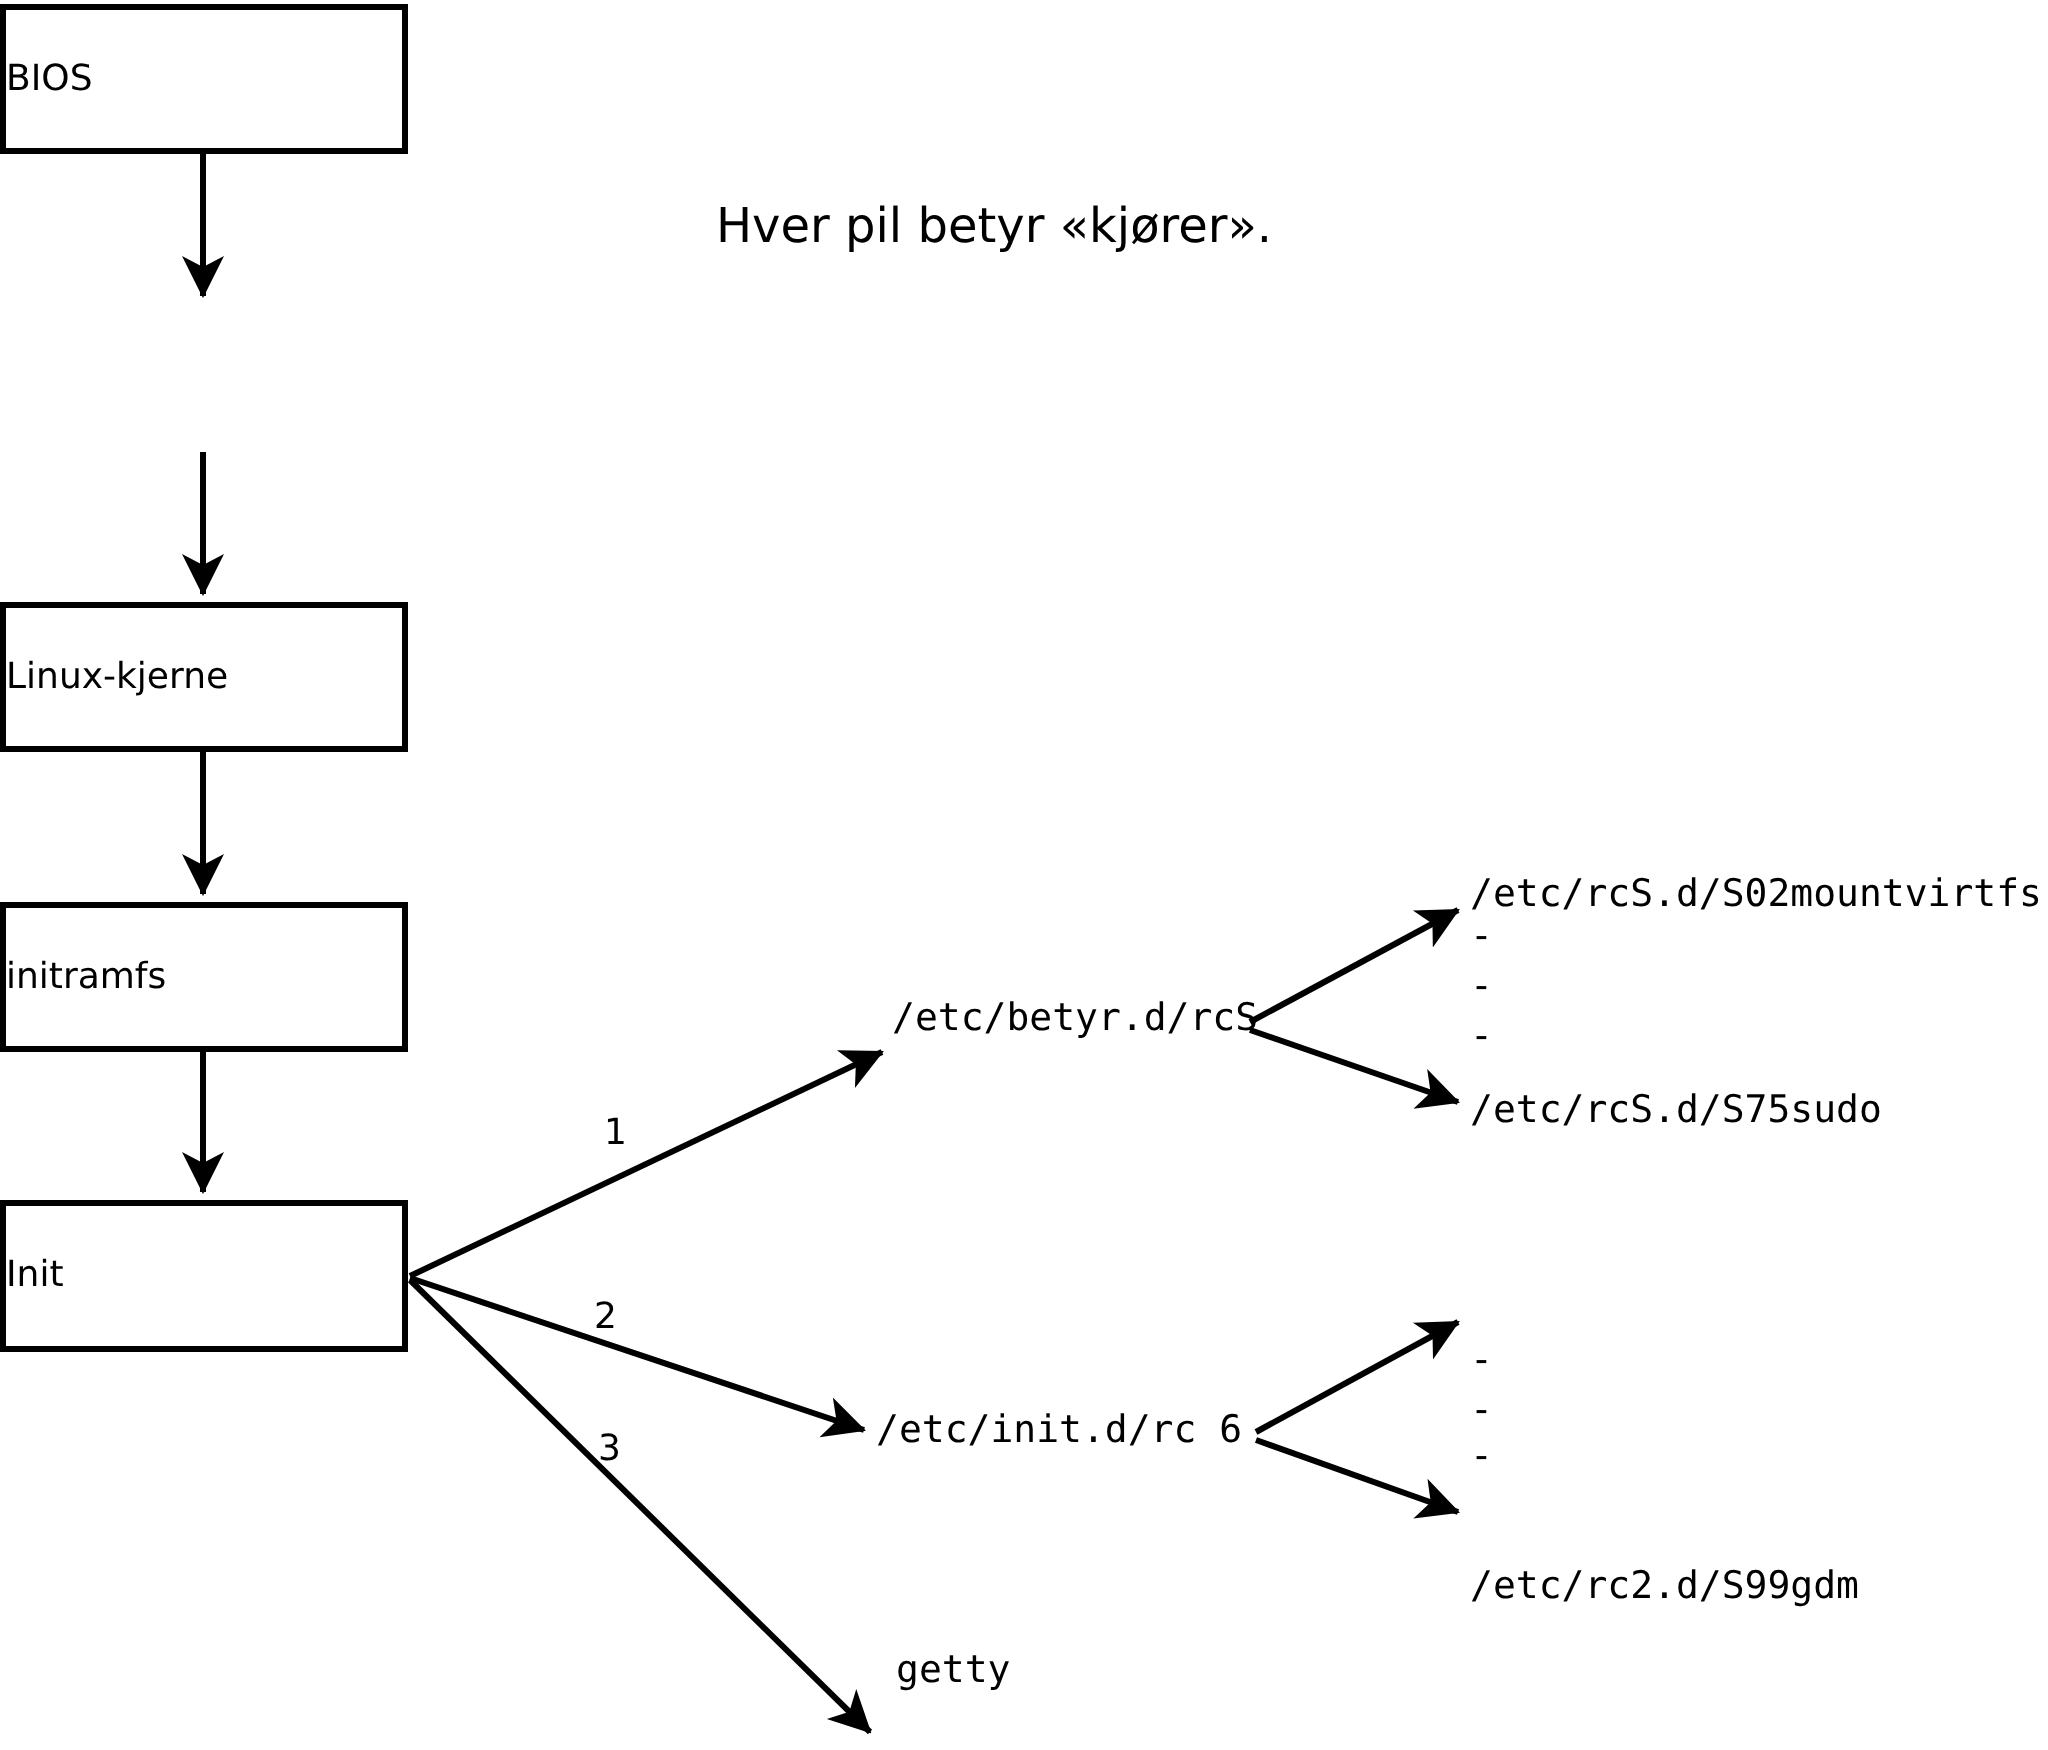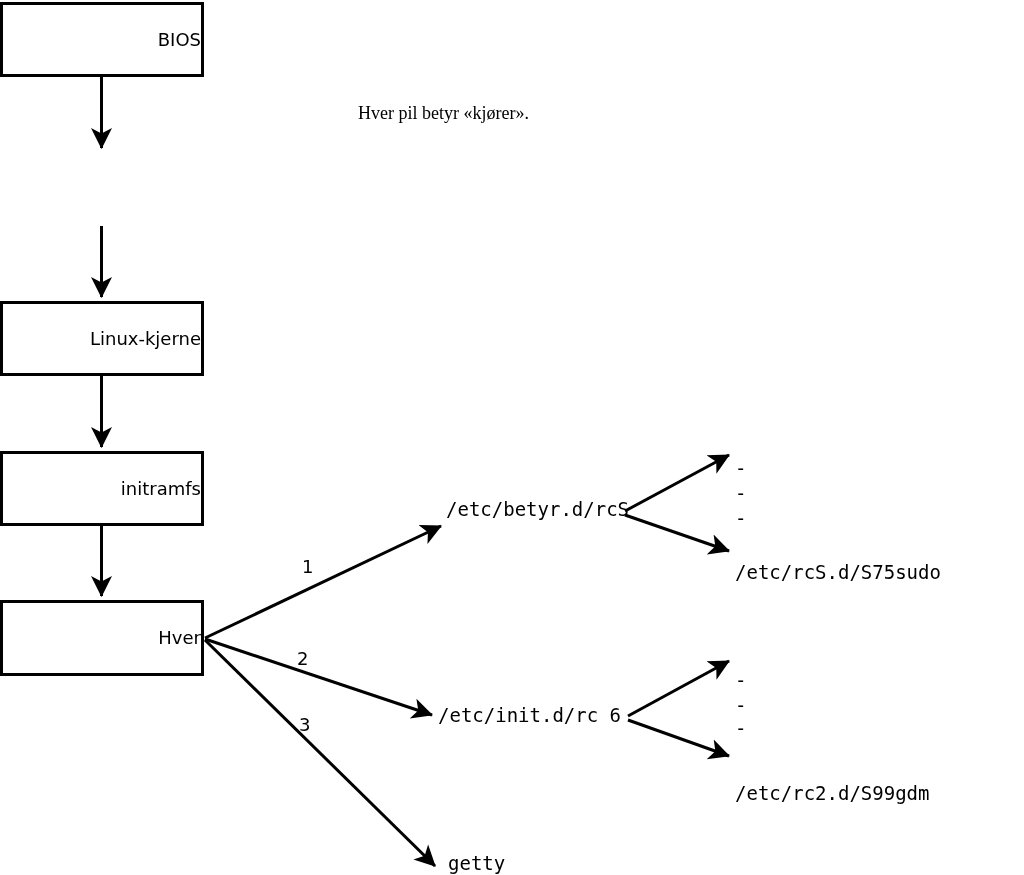--- a/index.html
+++ b/index.html
@@ -4,24 +4,24 @@
 <style>
   html,body{margin:0;padding:0;background:#ffffff;}
   .canvas{
     position:relative;width:1024px;height:875px;background:#ffffff;
     font-family:"DejaVu Sans","Liberation Sans",sans-serif;color:#000000;overflow:hidden;
   }
   .arrows{position:absolute;left:0;top:0;width:1024px;height:875px;}
   .box{
     position:absolute;left:0;width:204px;height:75px;
     border:3px solid #000000;box-sizing:border-box;background:#ffffff;
-    display:flex;align-items:center;justify-content:flex-end;
+    display:flex;align-items:center;justify-content:flex-start;
     font-size:18px;line-height:18px;
   }
-  .note{position:absolute;left:358px;top:104px;font-size:18px;line-height:18px;white-space:pre;font-family:Liberation Serif, serif;}
+  .note{position:absolute;left:358px;top:104px;font-size:24px;line-height:18px;white-space:pre;}
   .num{position:absolute;font-size:18px;line-height:18px;}
   .mono{
     position:absolute;font-family:"DejaVu Sans Mono","Liberation Mono",monospace;
     font-size:19px;line-height:19px;white-space:pre;
   }
 </style>
 </head>
 <body>
 
 <div class="canvas">
@@ -52,36 +52,37 @@
   <div class="box" style="top:2px">
     <span>BIOS</span>
   </div>
   <div class="box" style="top:301px">
     <span>Linux-kjerne</span>
   </div>
   <div class="box" style="top:451px">
     <span>initramfs</span>
   </div>
   <div class="box" style="top:600px;height:76px">
-    <span>Hver</span>
+    <span>Init</span>
   </div>
 
   <span class="note">Hver pil betyr «kjører».</span>
 
   <span class="num" style="left:302px;top:558px">1</span>
   <span class="num" style="left:297px;top:650px">2</span>
   <span class="num" style="left:299px;top:716px">3</span>
 
   <span class="mono" style="left:446px;top:500px">/etc/betyr.d/rcS</span>
   <span class="mono" style="left:438px;top:706px">/etc/init.d/rc 6</span>
-  <span class="mono" style="left:448px;top:854px">getty</span>
+  <span class="mono" style="left:448px;top:826px">getty</span>
 
+  <span class="mono" style="left:735px;top:438px">/etc/rcS.d/S02mountvirtfs</span>
   <span class="mono" style="left:735px;top:459px">-</span>
   <span class="mono" style="left:735px;top:484px">-</span>
   <span class="mono" style="left:735px;top:509px">-</span>
-  <span class="mono" style="left:735px;top:563px">/etc/rcS.d/S75sudo</span>
+  <span class="mono" style="left:735px;top:546px">/etc/rcS.d/S75sudo</span>
 
   <span class="mono" style="left:735px;top:671px">-</span>
   <span class="mono" style="left:735px;top:696px">-</span>
   <span class="mono" style="left:735px;top:719px">-</span>
   <span class="mono" style="left:735px;top:784px">/etc/rc2.d/S99gdm</span>
 
 </div>
 
 </body></html>

